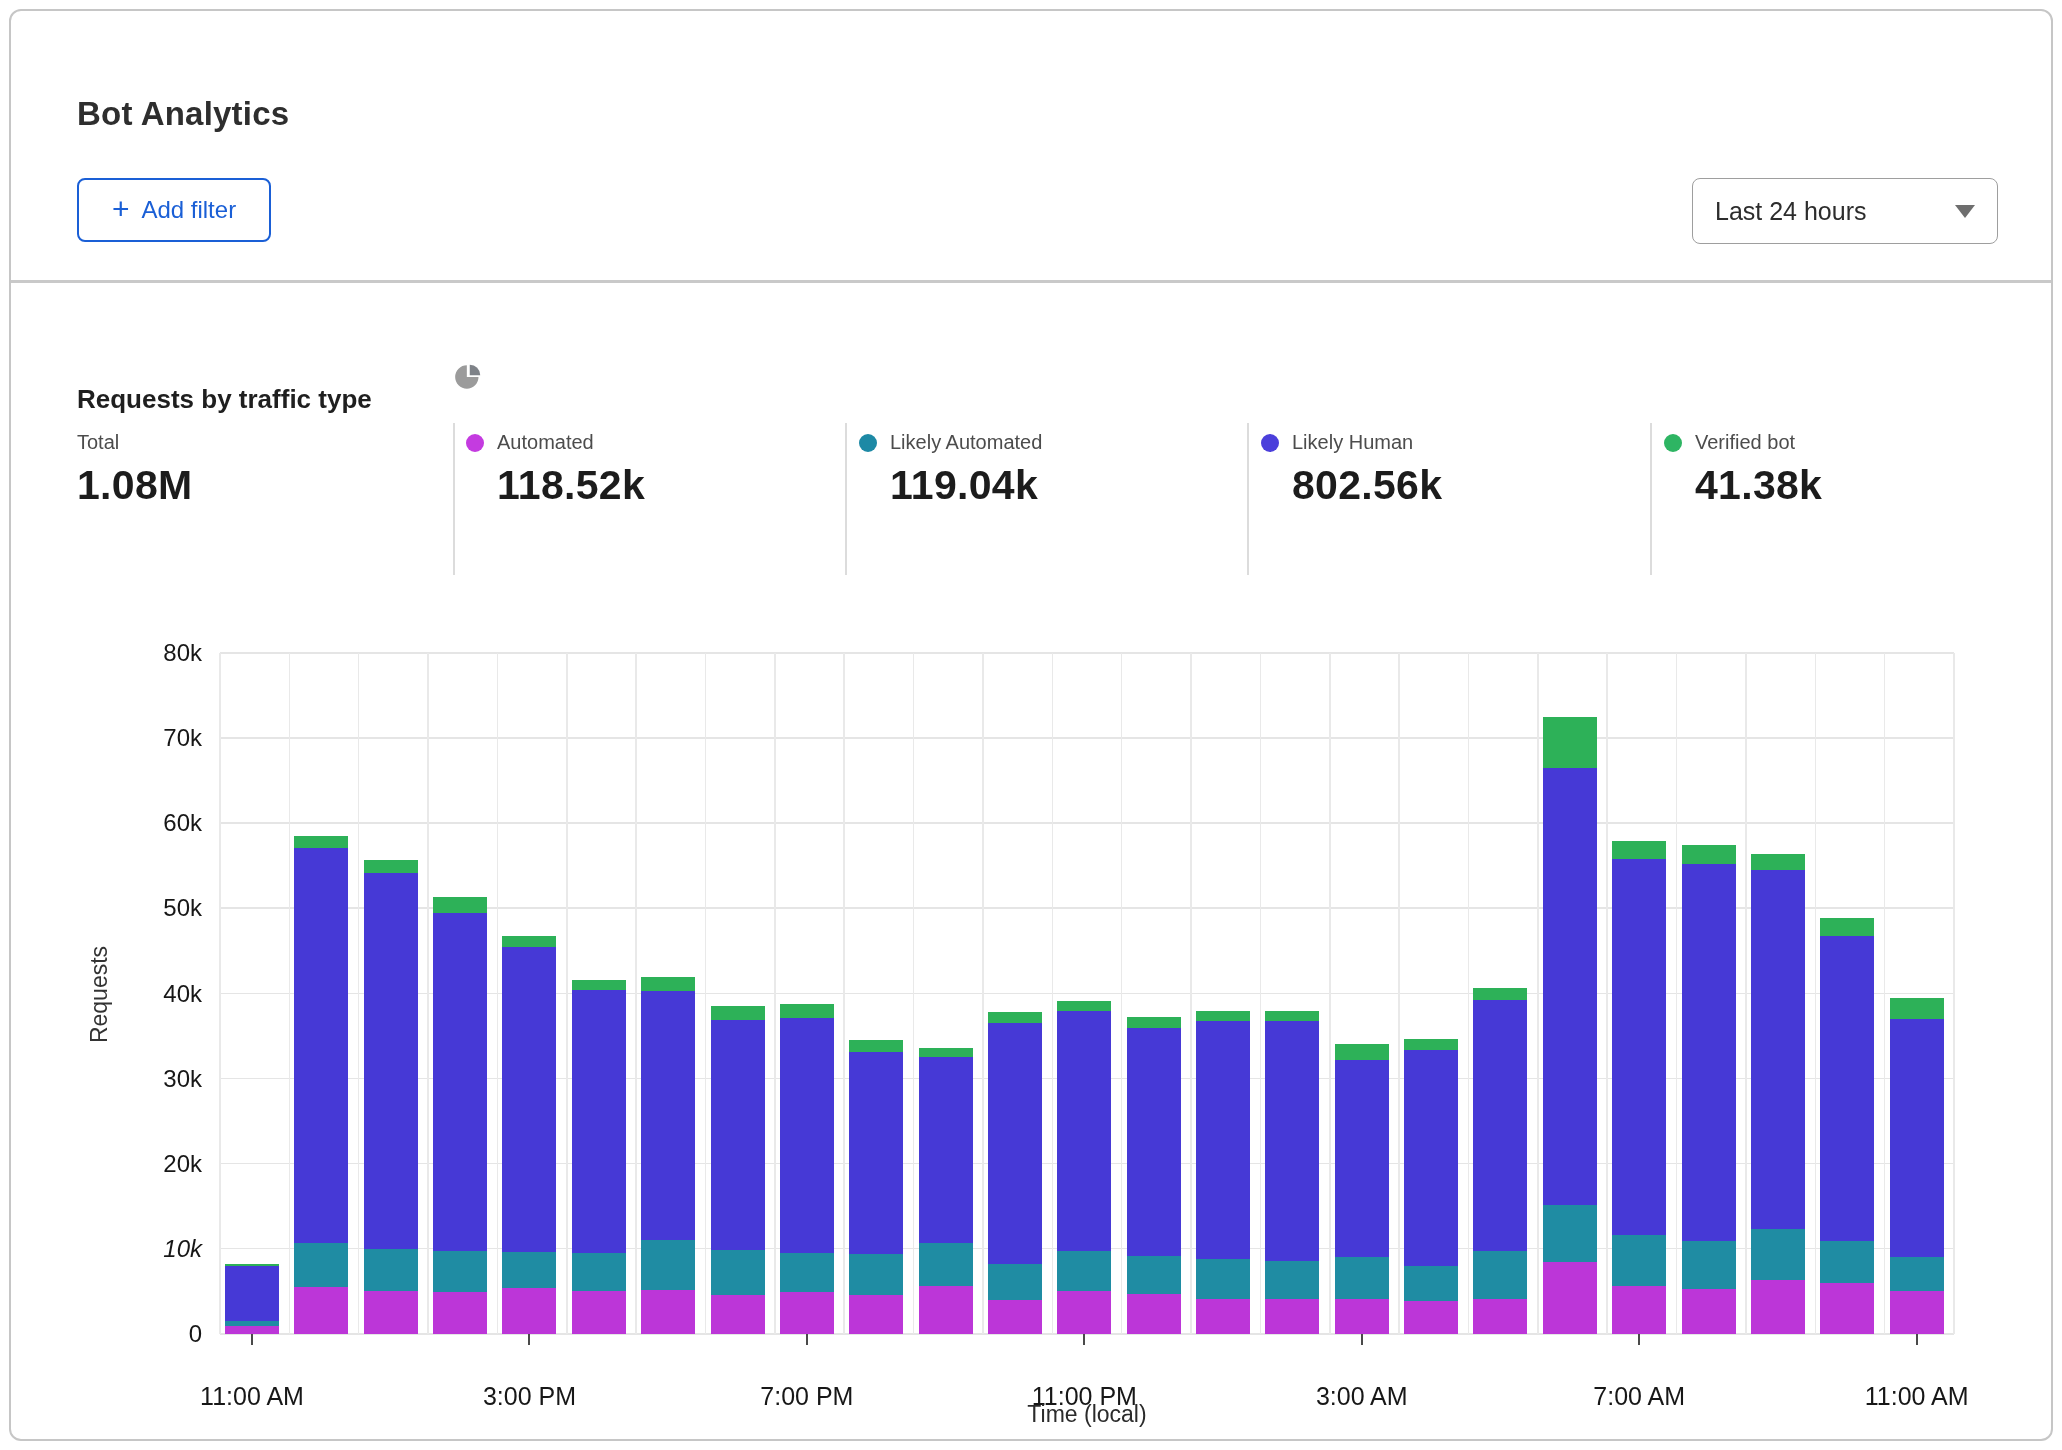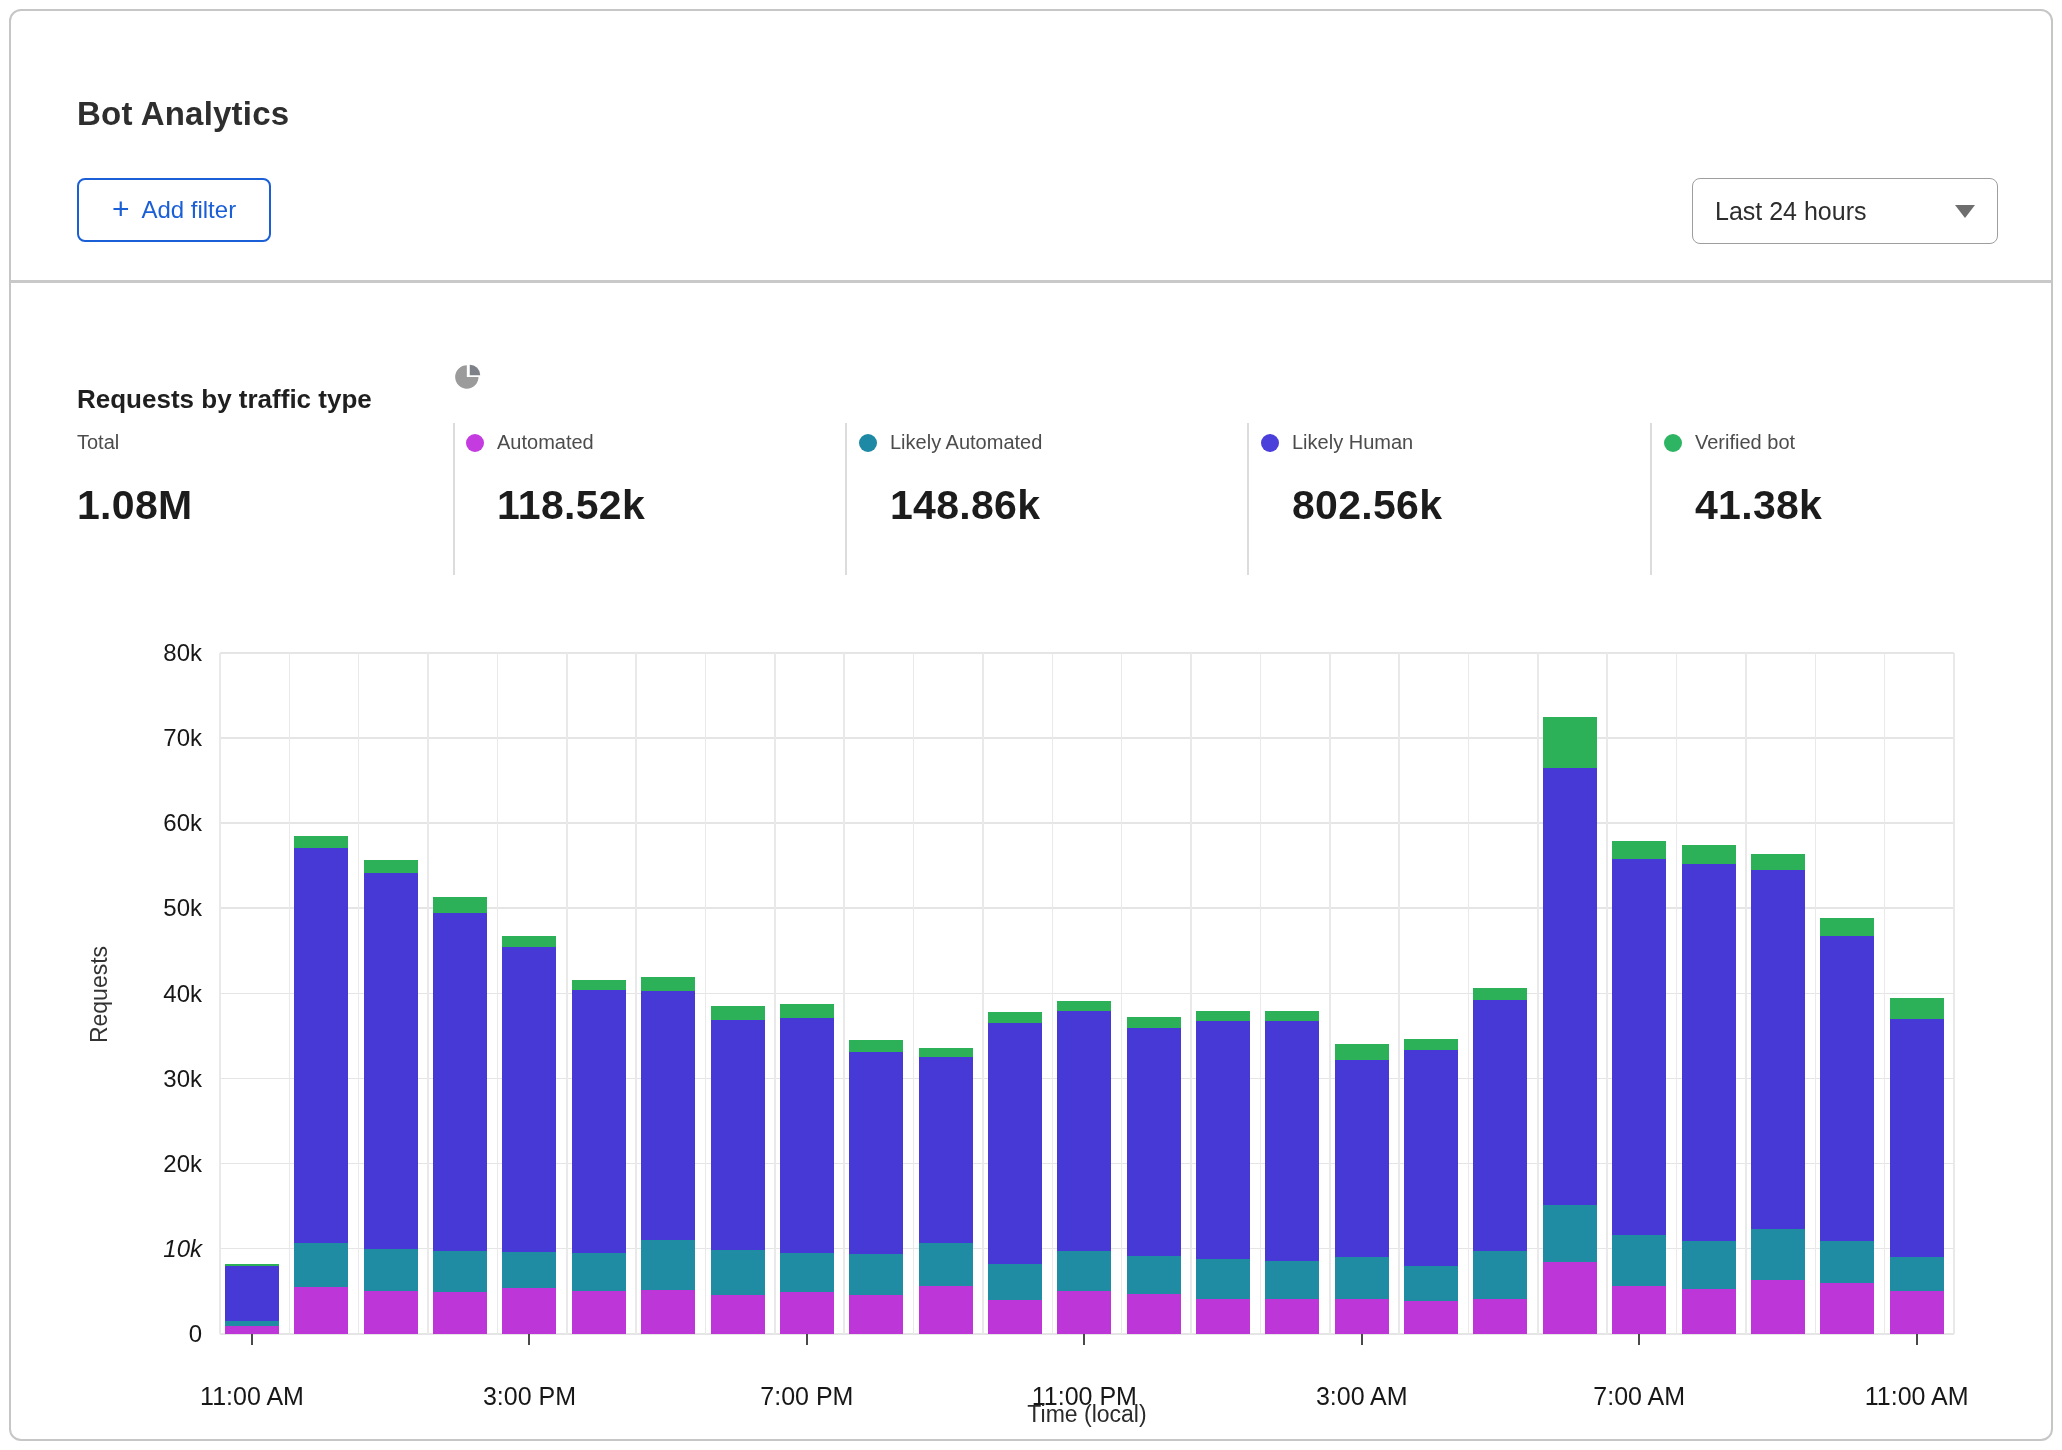--- a/index.html
+++ b/index.html
@@ -14,21 +14,21 @@
   .select-box{position:absolute;left:1681px;top:167px;width:306px;height:66px;box-sizing:border-box;border:1.5px solid #9e9e9e;border-radius:8px;background:#fff;display:flex;align-items:center;justify-content:space-between;padding:8px 22px;cursor:pointer;}
   .select-box .val{font-size:25px;color:#2d2d2d;}
   .caret{width:0;height:0;border-left:10px solid transparent;border-right:10px solid transparent;border-top:13px solid #6e6e6e;}
   .hdivider{position:absolute;left:0;top:269px;width:100%;height:3px;background:#c9c9c9;}
   .section-title{position:absolute;left:66px;top:351px;font-size:26px;font-weight:700;color:#1f1f1f;}
   .pie-icon{position:absolute;left:443px;top:352px;width:28px;height:28px;}
   .stat-col{position:absolute;top:420px;}
   .stat-label-row{display:flex;align-items:center;gap:13px;}
   .stat-dot{width:18px;height:18px;border-radius:50%;flex:0 0 auto;}
   .stat-label{font-size:20px;color:#4c4c4c;}
-  .stat-value{margin-top:28px;font-size:41px;font-weight:700;color:#1c1c1c;letter-spacing:.3px;}
+  .stat-value{margin-top:8px;font-size:41px;font-weight:700;color:#1c1c1c;letter-spacing:.3px;}
   .stat-divider{position:absolute;top:412px;width:2px;height:152px;background:#dcdcdc;}
   
   #plot{position:absolute;left:209px;top:642px;width:1734px;height:681px;}
   .hgrid{position:absolute;left:0;width:100%;height:1.5px;background:#e5e5e5;}
   .vgrid{position:absolute;top:0;height:100%;width:1.5px;background:#e9e9e9;}
   .bar{position:absolute;bottom:0;width:54px;display:flex;flex-direction:column-reverse;}
   .seg{width:100%;}
   #y-labels{position:absolute;left:0;top:642px;width:191px;height:681px;}
   .ytick{position:absolute;right:0;width:100%;text-align:right;font-size:24px;color:#171717;}
   #x-labels{position:absolute;left:209px;top:1343px;width:1734px;height:40px;margin-top:28px;}
@@ -79,21 +79,21 @@
       <span class="stat-label">Automated</span>
     </div>
     <div class="stat-value" style="margin-left:31px">118.52k</div>
   </div>
   <div class="stat-divider" style="left:834px"></div>
   <div class="stat-col" style="left:848px">
     <div class="stat-label-row">
       <span class="stat-dot" style="background-color: rgb(29, 137, 165);"></span>
       <span class="stat-label">Likely Automated</span>
     </div>
-    <div class="stat-value" style="margin-left:31px">148.86k</div>
+    <div class="stat-value" style="margin-left:31px">119.04k</div>
   </div>
   <div class="stat-divider" style="left:1236px"></div>
   <div class="stat-col" style="left:1250px">
     <div class="stat-label-row">
       <span class="stat-dot" style="background-color: rgb(75, 63, 219);"></span>
       <span class="stat-label">Likely Human</span>
     </div>
     <div class="stat-value" style="margin-left:31px">802.56k</div>
   </div>
   <div class="stat-divider" style="left:1639px"></div>

